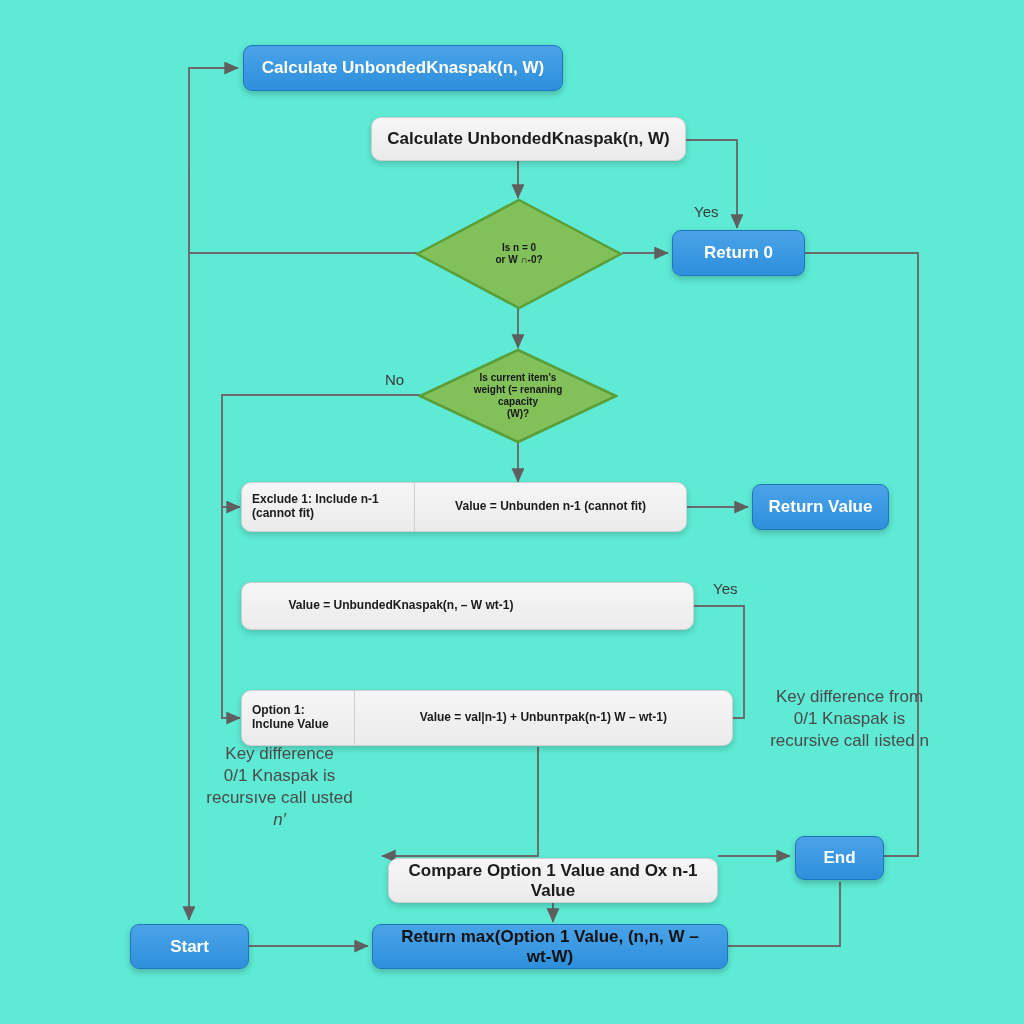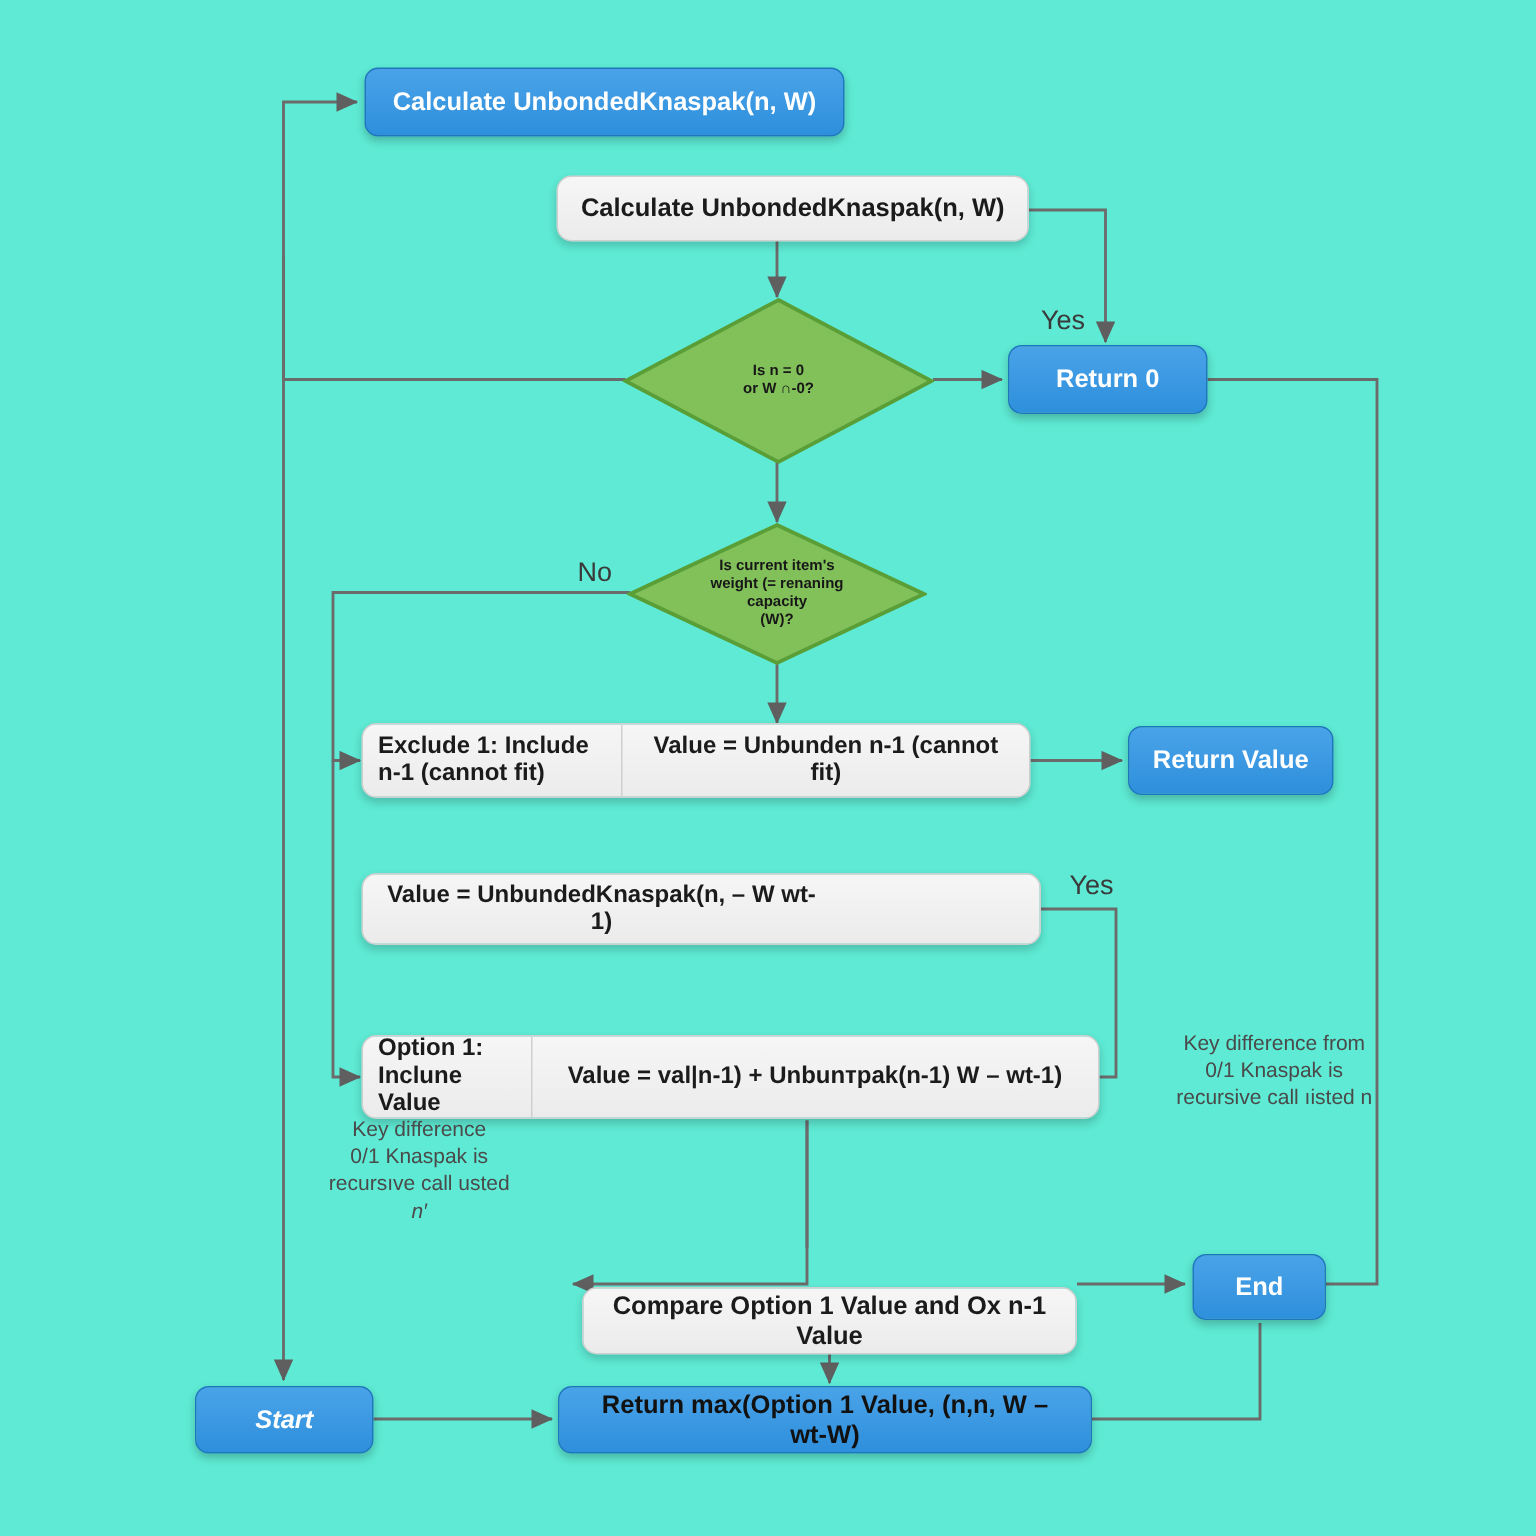--- a/index.html
+++ b/index.html
@@ -42,38 +42,38 @@
   
   .split{
     position:absolute;box-sizing:border-box;display:flex;align-items:stretch;
     background:linear-gradient(180deg,#f6f6f6 0%,#ebebeb 100%);
     border:1px solid #cfcfcf;border-radius:10px;
     box-shadow:0 3px 6px rgba(0,0,0,.18);
     overflow:hidden;
   }
   .split .cell{
     display:flex;align-items:center;justify-content:center;text-align:center;
-    color:#1b1b1b;font-weight:bold;font-size:16px;padding:0 10px;box-sizing:border-box;
+    color:#1b1b1b;font-weight:bold;font-size:12px;padding:0 10px;box-sizing:border-box;
     line-height:1.15;
   }
   .split .cell.l{border-right:1px solid #cfcfcf;text-align:left;justify-content:flex-start;}
 
   
   .diamond{position:absolute;}
   .diamond svg{position:absolute;left:0;top:0;}
   .diamond .dtext{
     position:absolute;left:0;top:0;width:100%;height:100%;
     display:flex;align-items:center;justify-content:center;text-align:center;
     font-weight:bold;font-size:10px;color:#171717;line-height:1.22;
     pointer-events:none;
   }
 
-  .wlabel{position:absolute;font-size:18px;color:#3a3a3a;font-weight:normal;}
-
-  .note{position:absolute;font-size:14px;color:#4a4a4a;text-align:center;line-height:1.3;}
+  .wlabel{position:absolute;font-size:15px;color:#3a3a3a;font-weight:normal;}
+
+  .note{position:absolute;font-size:17px;color:#4a4a4a;text-align:center;line-height:1.3;}
   .note .ital{font-style:italic;}
 </style>
 </head>
 <body>
 
 <div id="stage">
 
   <svg id="wires" viewBox="0 0 1024 1024">
     <defs>
       <marker id="ah" markerWidth="9" markerHeight="9" refX="7.2" refY="3.4" orient="auto">
@@ -197,21 +197,21 @@
   </div>
 
   <div class="node grey" style="left:388px;top:834px;width:330px;height:45px;margin-top:24px;">
     <span>Compare Option 1 Value and Ox n-1 Value</span>
   </div>
 
   <div class="node blue" style="left:795px;top:836px;width:89px;height:44px;">
     <span>End</span>
   </div>
 
-  <div class="node blue" style="left:130px;top:924px;width:119px;height:45px;font-style:italic;">
+  <div class="node blue" style="left:130px;top:924px;width:119px;height:45px;">
     <span>Start</span>
   </div>
 
   <div class="node blue dark-text" style="left:372px;top:924px;width:356px;height:45px;">
     <span>Return max(Option 1 Value, (n,n, W – wt-W)</span>
   </div>
 
 </div>
 
 </body></html>

